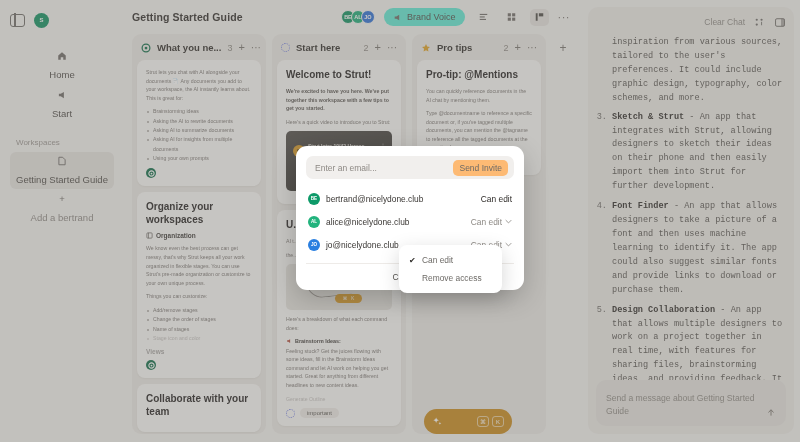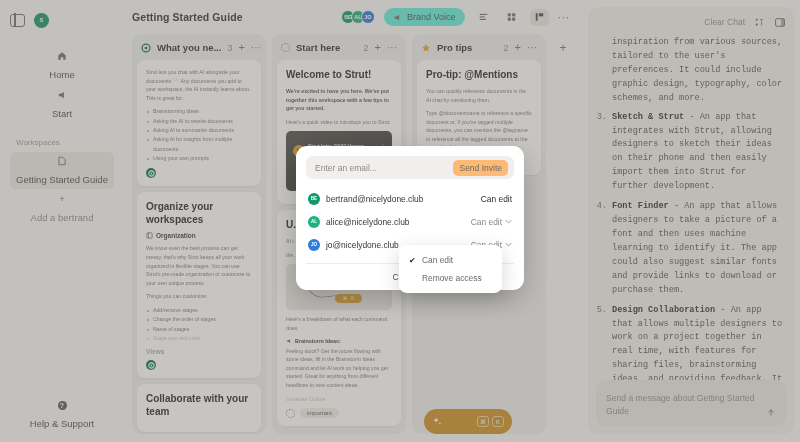--- a/index.html
+++ b/index.html
@@ -319,28 +319,20 @@
           </svg>
       </span>
       <span>Getting Started Guide</span>
     </div>
 
     <div class="sb-item muted">
       <span class="ico">+</span>
       <span>Add a bertrand</span>
     </div>
 
-    <div class="sb-bottom">
-      <div class="sb-item">
-        <span class="ico">
-            <span class="help-ico">?</span>
-          </span>
-        <span>Help &amp; Support</span>
-      </div>
-    </div>
   </div>
 
   <div class="main">
 
     <div class="topbar">
       <div class="doc-title">Getting Started Guide</div>
       <div class="topbar-right">
         <div class="avatars">
           <div class="av" style="background:#0c8f5f">BE</div>
           <div class="av" style="background:#1aab77">AL</div>

